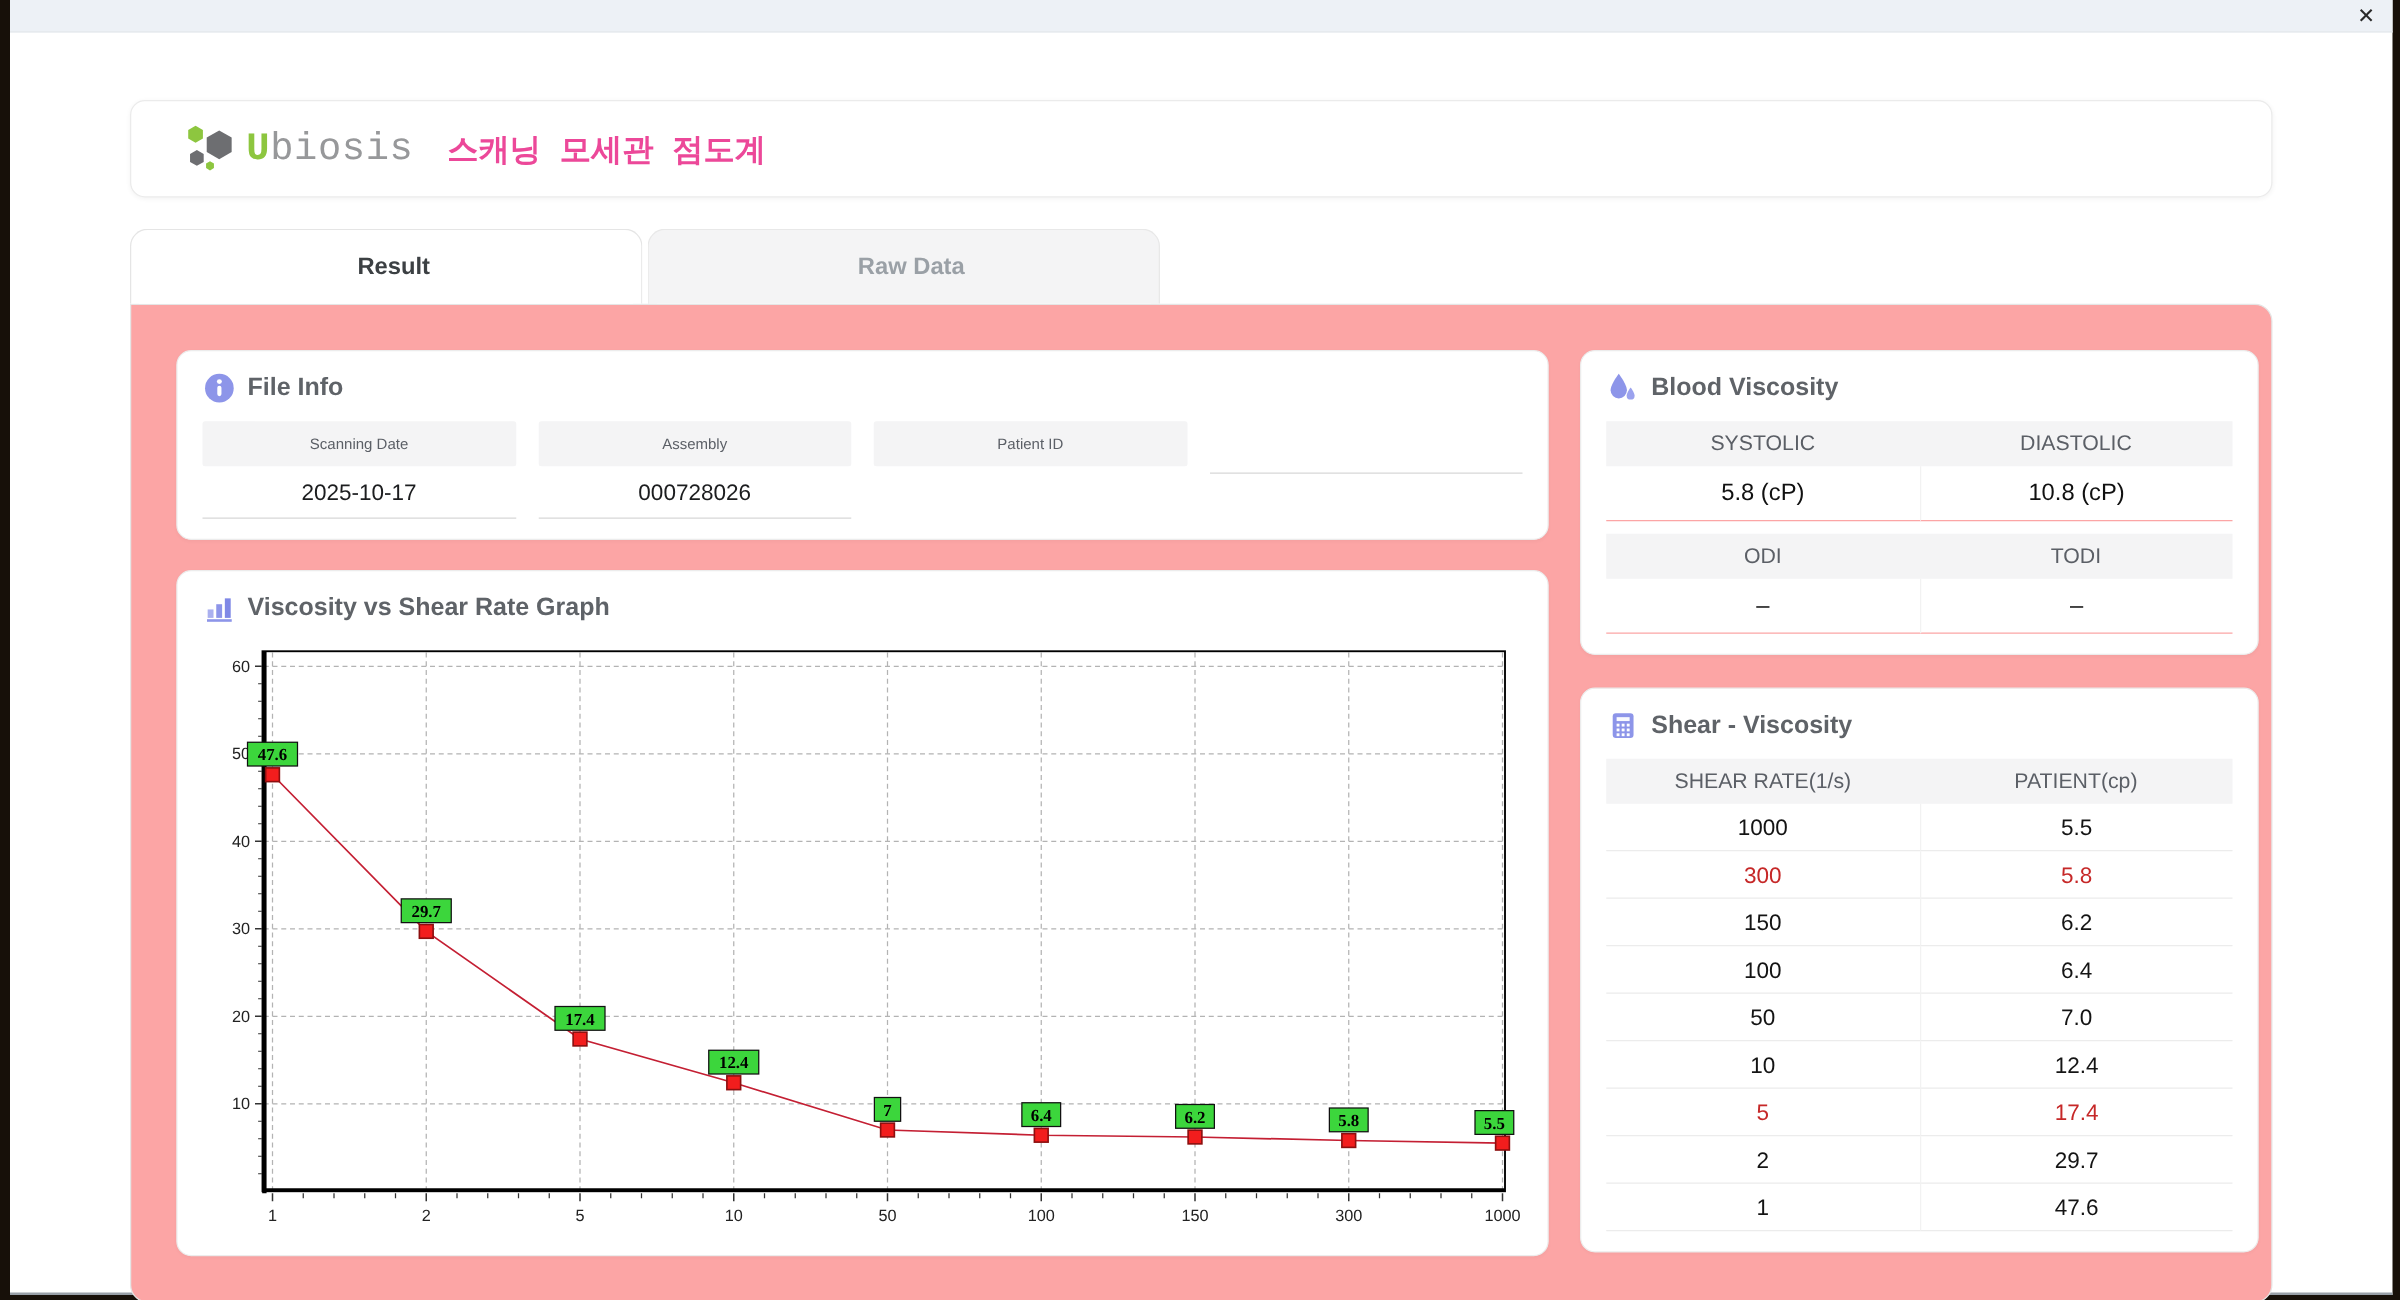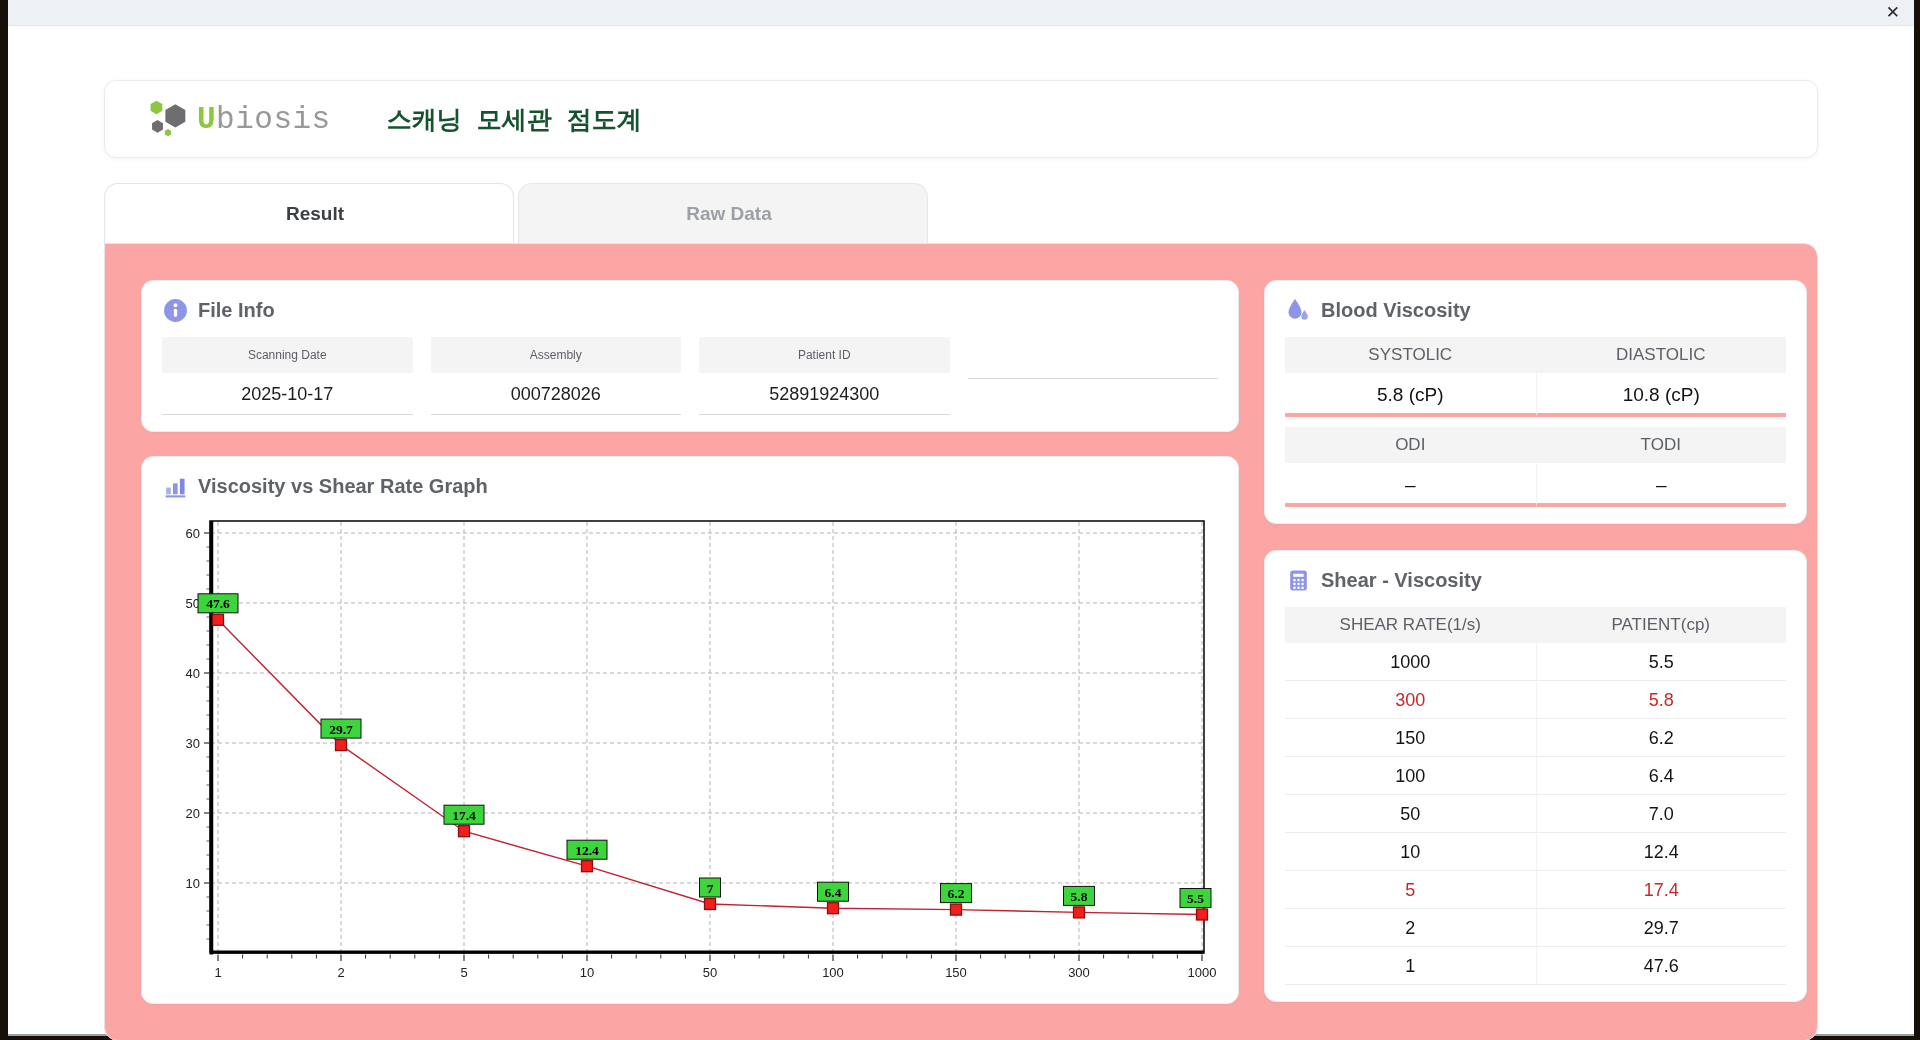--- a/index.html
+++ b/index.html
@@ -14,21 +14,21 @@
   .close-btn { font-size:17px; color:#2a2a2a; cursor:default; line-height:1; }
 
   .content { padding:54px 96px 0 96px; }
 
   
   .header-card { height:78px; background:#fff; border:1px solid #ebebeb; border-radius:12px;
                  box-shadow:0 1px 4px rgba(0,0,0,.05); display:flex; align-items:center; padding:0 42px;font-family:Liberation Mono, monospace; }
   .logo { display:flex; align-items:center; gap:8px; }
   .logo-text { font-size:31px; font-weight:500; letter-spacing:.5px; color:#97989a; }
   .logo-text .u { color:#8dc63f; font-weight:600; }
-  .app-title { margin-left:56px; font-size:25px; font-weight:700; color:#14532d; }
+  .app-title { margin-left:27px; font-size:25px; font-weight:700; color:#ec4899; }
 
   
   .tabs { display:flex; gap:4px; margin-top:25px; position:relative; z-index:2; }
   .tab { width:410px; height:60px; display:flex; align-items:center; justify-content:center;
          font-size:19px; font-weight:700; border-radius:14px 14px 0 0;padding-left:12px; }
   .tab.active { background:#fff; color:#3c4043; border:1px solid #e5e5e5; border-bottom:none; margin-bottom:-1px; }
   .tab.inactive { background:#f4f4f5; color:#9aa0a6; border:1px solid #e8e8e8; border-bottom:none; }
 
   
   .main-card { border:1px solid #e5e5e5; border-radius:0 14px 14px 14px; background:#fca5a5;
@@ -50,21 +50,21 @@
 
   
   .graph-card { margin-top:24px; }
   .chart-wrap { margin-top:12px; padding-left:6px; }
 
   
   .tbl-row { display:grid; grid-template-columns:1fr 1fr; }
   .tbl-head { background:#f4f4f5; height:36px; line-height:36px; text-align:center;
               color:#5b5f66; font-size:17px; font-weight:500; }
   .tbl-val { height:44px; line-height:44px; text-align:center; color:#111; font-size:19px;
-             border-bottom:4px solid #fca5a5; }
+             border-bottom:1px solid #fca5a5; }
   .tbl-val + .tbl-val, .s-cell + .s-cell { border-left:1px solid #f2f2f2; }
   .bv-table { margin-top:14px; }
   .bv-group + .bv-group { margin-top:10px; }
 
   .shear-card { margin-top:26px; }
   .shear-table { margin-top:14px; }
   .s-cell { height:38px; line-height:38px; text-align:center; color:#141414; font-size:18px;
             border-bottom:1px solid #ececec; }
   .srow.hl .s-cell { color:#c62828; }
 
@@ -127,21 +127,20 @@
               <div>
                 <div class="fi-label">Scanning Date</div>
                 <div class="fi-value">2025-10-17</div>
               </div>
               <div>
                 <div class="fi-label">Assembly</div>
                 <div class="fi-value">000728026</div>
               </div>
               <div>
                 <div class="fi-label">Patient ID</div>
-                <div class="fi-value">52891924300</div>
               </div>
               <div>
                 <div class="fi-value"></div>
               </div>
             </div>
           </div>
 
           <div class="sub-card graph-card">
             <div class="card-title">
               <span class="h-icon">

